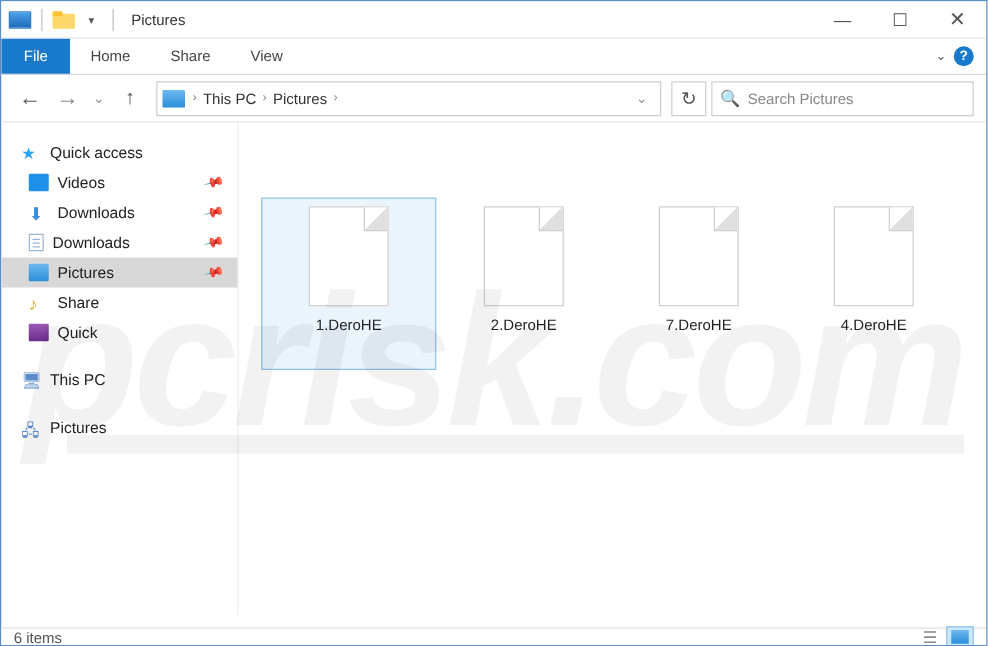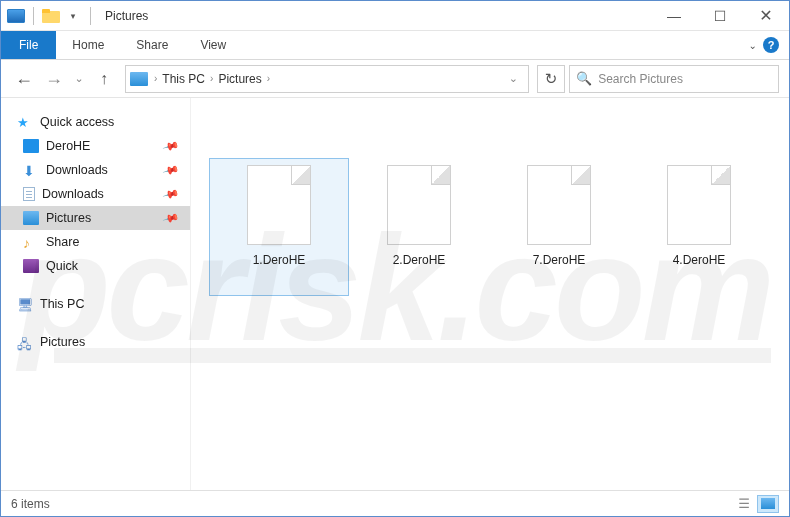--- a/index.html
+++ b/index.html
@@ -63,21 +63,21 @@
 .tree-gap { height:14px; }
 
 .content { flex:1; padding:14px 0 0 18px; display:flex; flex-wrap:wrap; align-content:flex-start; gap:0; }
 .file-item { width:140px; height:138px; display:flex; flex-direction:column; align-items:center; justify-content:flex-start; padding-top:6px; border:1px solid transparent;margin-top:46px; }
 .file-item.sel { border:1px solid #8fc3ec; background:#eaf4fc; }
 .file-thumb { width:64px; height:80px; background:#fff; border:1px solid #d0d0d0; position:relative; margin-bottom:8px; }
 .file-thumb::before { content:""; position:absolute; top:0; right:0; width:18px; height:18px; background:linear-gradient(135deg,#fff 0 50%, #e0e0e0 50% 100%); border-left:1px solid #d0d0d0; border-bottom:1px solid #d0d0d0; }
 .file-label { font-size:12px; color:#222; text-align:center; }
 
 
-.statusbar { height:26px; border-top:1px solid #e0e0e0; display:flex; align-items:center; padding:0 10px; font-size:12px; color:#555; background:#fff; position:absolute; bottom:0; left:0; right:0; }
+.statusbar { height:14px; border-top:1px solid #e0e0e0; display:flex; align-items:center; padding:0 10px; font-size:12px; color:#555; background:#fff; position:absolute; bottom:0; left:0; right:0; }
 .view-toggles { margin-left:auto; display:flex; gap:2px; }
 .vt { width:22px; height:18px; border:1px solid transparent; display:flex; align-items:center; justify-content:center; }
 .vt-details { color:#888; font-size:13px; }
 .vt-icons { background:#cde8fb; border:1px solid #8fc3ec; }
 .vt-icons-inner { width:14px; height:11px; background:linear-gradient(#6db8f0,#2a8fd8); }
 
 
 .watermark { position:absolute; top:0; left:0; right:0; bottom:0; pointer-events:none; display:flex; align-items:center; justify-content:center; overflow:hidden; }
 .watermark-text { font-size:150px; font-weight:800; color:rgba(0,0,0,0.05); letter-spacing:-4px; white-space:nowrap; font-style:italic; transform:translateY(30px);text-decoration:underline; }
 </style>
@@ -137,21 +137,21 @@
 </div>
 
 <div class="body">
   <div class="sidebar">
     <div class="tree-item root">
       <span class="ico ico-star">★</span>
       <span>Quick access</span>
     </div>
     <div class="tree-item">
       <span class="ico ico-desktop"></span>
-      <span>DeroHE</span>
+      <span>Videos</span>
       <span class="pin">📌</span>
     </div>
     <div class="tree-item">
       <span class="ico ico-down">⬇</span>
       <span>Downloads</span>
       <span class="pin">📌</span>
     </div>
     <div class="tree-item">
       <span class="ico ico-doc"></span>
       <span>Downloads</span>

